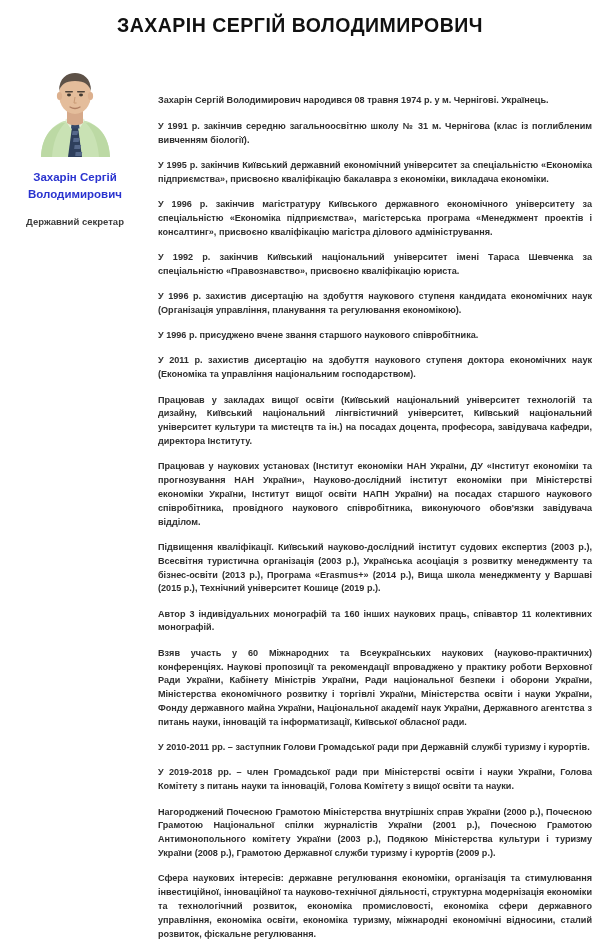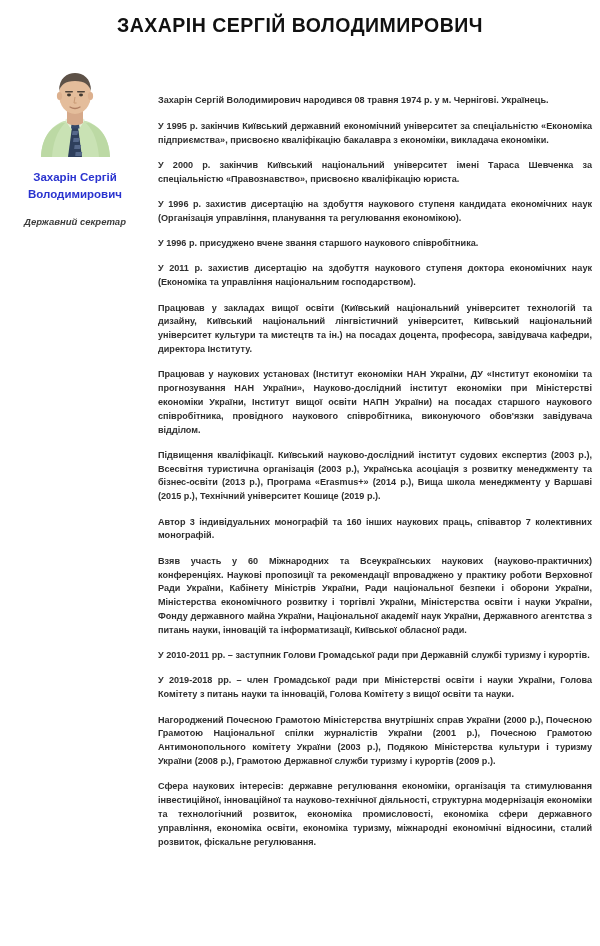--- a/index.html
+++ b/index.html
@@ -73,21 +73,20 @@
     max-width: 130px;
   }
   .person-role {
     display: block;
     margin: 12px auto 12px auto;
     font-size: 9.5px;
     line-height: 1.4;
     font-weight: 700;
     color: #3c3c3c;
     max-width: 140px;
-    font-style: italic;
   }
 
   
   .article {
     flex: 1 1 auto;
     box-sizing: border-box;
     padding: 48px 8px 0 8px;
   }
   .article p {
     margin: 0 0 11.5px 0;
@@ -152,29 +151,31 @@
       </div>
 
       <a class="person-name" href="#">Захарін Сергій Володимирович</a>
 
       <span class="person-role">Державний секретар</span>
 
     </aside>
 
     <article class="article">
       <p>Захарін Сергій Володимирович народився 08 травня 1974 р. у м. Чернігові. Українець.</p>
+      <p>У 1991 р. закінчив середню загальноосвітню школу № 31 м. Чернігова (клас із поглибленим вивченням біології).</p>
       <p>У 1995 р. закінчив Київський державний економічний університет за спеціальністю «Економіка підприємства», присвоєно кваліфікацію бакалавра з економіки, викладача економіки.</p>
-      <p>У 2000 р. закінчив Київський національний університет імені Тараса Шевченка за спеціальністю «Правознавство», присвоєно кваліфікацію юриста.</p>
+      <p>У 1996 р. закінчив магістратуру Київського державного економічного університету за спеціальністю «Економіка підприємства», магістерська програма «Менеджмент проектів і консалтинг», присвоєно кваліфікацію магістра ділового адміністрування.</p>
+      <p>У 1992 р. закінчив Київський національний університет імені Тараса Шевченка за спеціальністю «Правознавство», присвоєно кваліфікацію юриста.</p>
       <p>У 1996 р. захистив дисертацію на здобуття наукового ступеня кандидата економічних наук (Організація управління, планування та регулювання економікою).</p>
       <p>У 1996 р. присуджено вчене звання старшого наукового співробітника.</p>
       <p>У 2011 р. захистив дисертацію на здобуття наукового ступеня доктора економічних наук (Економіка та управління національним господарством).</p>
       <p>Працював у закладах вищої освіти (Київський національний університет технологій та дизайну, Київський національний лінгвістичний університет, Київський національний університет культури та мистецтв та ін.) на посадах доцента, професора, завідувача кафедри, директора Інституту.</p>
       <p>Працював у наукових установах (Інститут економіки НАН України, ДУ «Інститут економіки та прогнозування НАН України», Науково-дослідний інститут економіки при Міністерстві економіки України, Інститут вищої освіти НАПН України) на посадах старшого наукового співробітника, провідного наукового співробітника, виконуючого обов'язки завідувача відділом.</p>
       <p>Підвищення кваліфікації. Київський науково-дослідний інститут судових експертиз (2003 р.), Всесвітня туристична організація (2003 р.), Українська асоціація з розвитку менеджменту та бізнес-освіти (2013 р.), Програма «Erasmus+» (2014 р.), Вища школа менеджменту у Варшаві (2015 р.), Технічний університет Кошице (2019 р.).</p>
-      <p>Автор 3 індивідуальних монографій та 160 інших наукових праць, співавтор 7 колективних монографій.</p>
+      <p>Автор 3 індивідуальних монографій та 160 інших наукових праць, співавтор 11 колективних монографій.</p>
       <p>Взяв участь у 60 Міжнародних та Всеукраїнських наукових (науково-практичних) конференціях. Наукові пропозиції та рекомендації впроваджено у практику роботи Верховної Ради України, Кабінету Міністрів України, Ради національної безпеки і оборони України, Міністерства економічного розвитку і торгівлі України, Міністерства освіти і науки України, Фонду державного майна України, Національної академії наук України, Державного агентства з питань науки, інновацій та інформатизації, Київської обласної ради.</p>
       <p>У 2010-2011 рр. – заступник Голови Громадської ради при Державній службі туризму і курортів.</p>
       <p>У 2019-2018 рр. – член Громадської ради при Міністерстві освіти і науки України, Голова Комітету з питань науки та інновацій, Голова Комітету з вищої освіти та науки.</p>
       <p>Нагороджений Почесною Грамотою Міністерства внутрішніх справ України (2000 р.), Почесною Грамотою Національної спілки журналістів України (2001 р.), Почесною Грамотою Антимонопольного комітету України (2003 р.), Подякою Міністерства культури і туризму України (2008 р.), Грамотою Державної служби туризму і курортів (2009 р.).</p>
       <p>Сфера наукових інтересів: державне регулювання економіки, організація та стимулювання інвестиційної, інноваційної та науково-технічної діяльності, структурна модернізація економіки та технологічний розвиток, економіка промисловості, економіка сфери державного управління, економіка освіти, економіка туризму, міжнародні економічні відносини, сталий розвиток, фіскальне регулювання.</p>
 
     </article>
 
   </div>
 </div>

